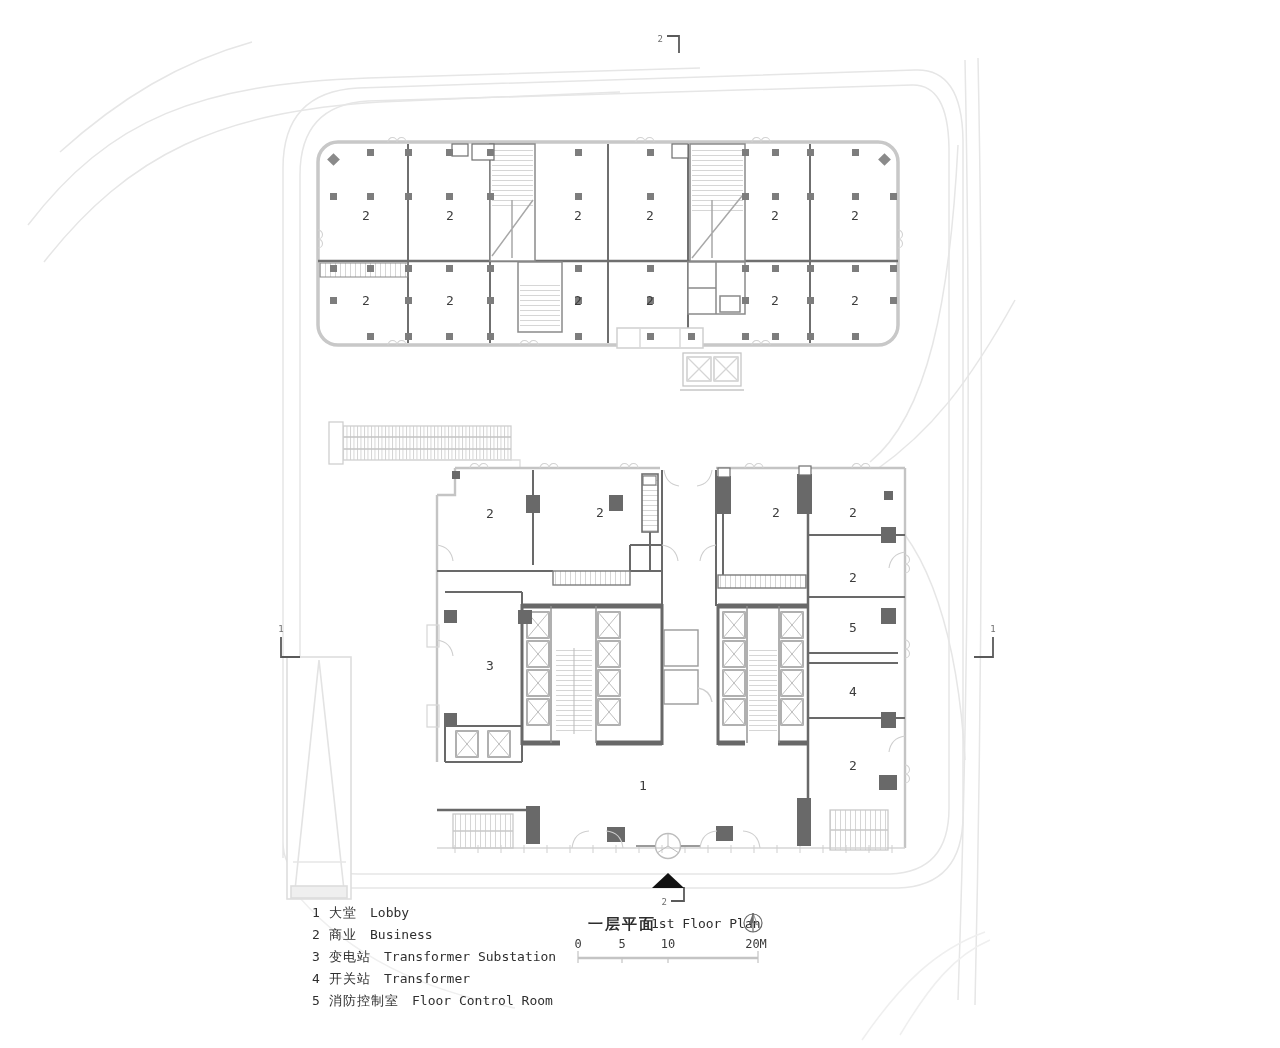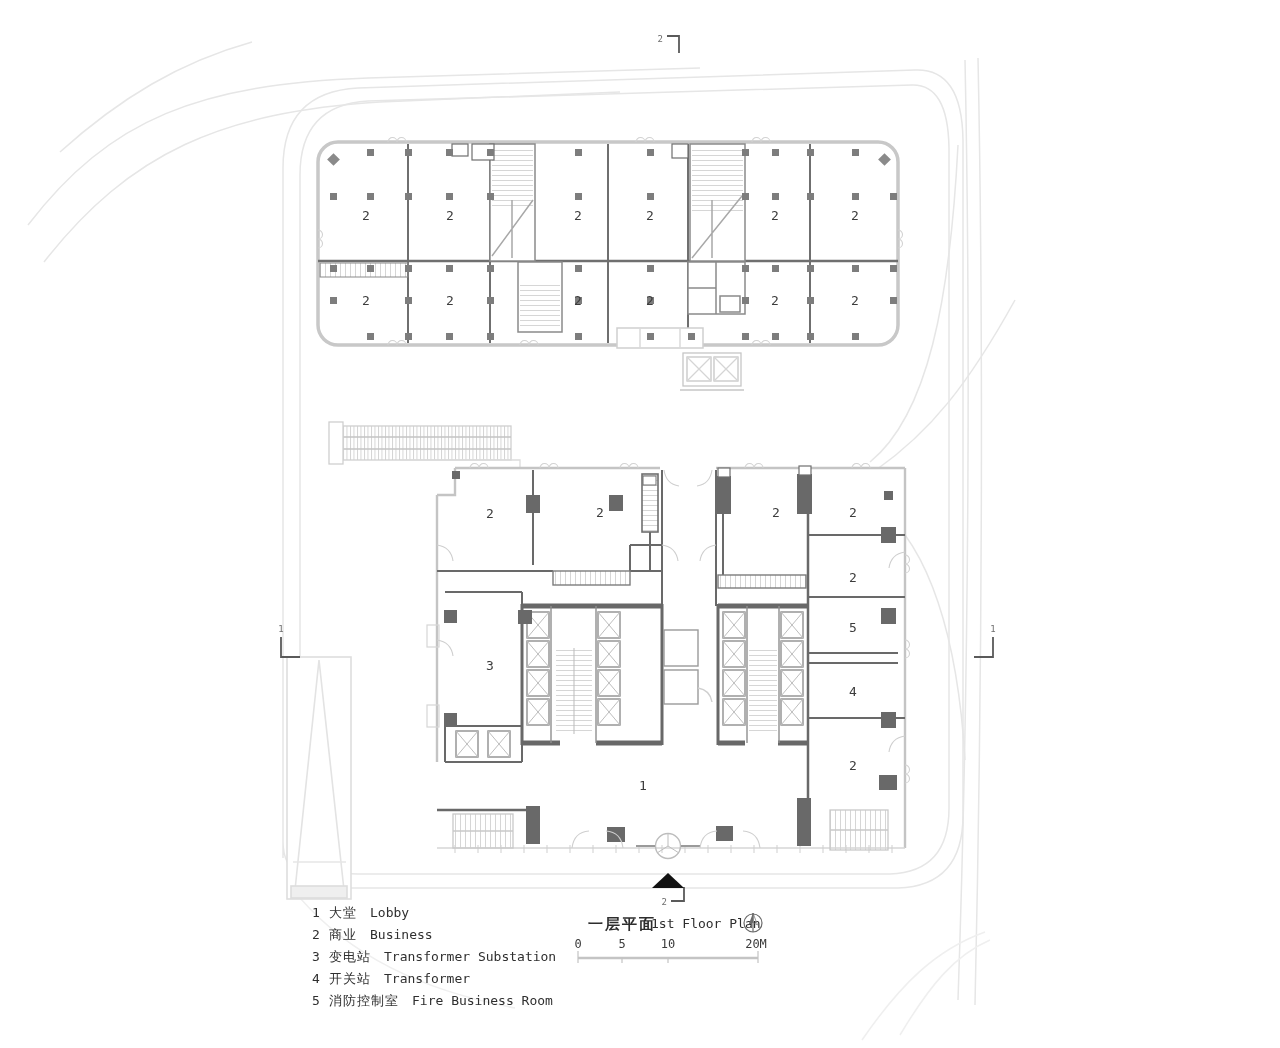--- a/index.html
+++ b/index.html
@@ -348,16 +348,16 @@
     <span class="len">Transformer Substation</span>
   </div>
   <div class="legend-row">
     <span class="lnum">4</span>
     <span class="lcn">开关站</span>
     <span class="len">Transformer</span>
   </div>
   <div class="legend-row">
     <span class="lnum">5</span>
     <span class="lcn">消防控制室</span>
-    <span class="len">Fire Business Room</span>
+    <span class="len">Floor Control Room</span>
   </div>
 </div>
 </div>
 
 </body></html>

